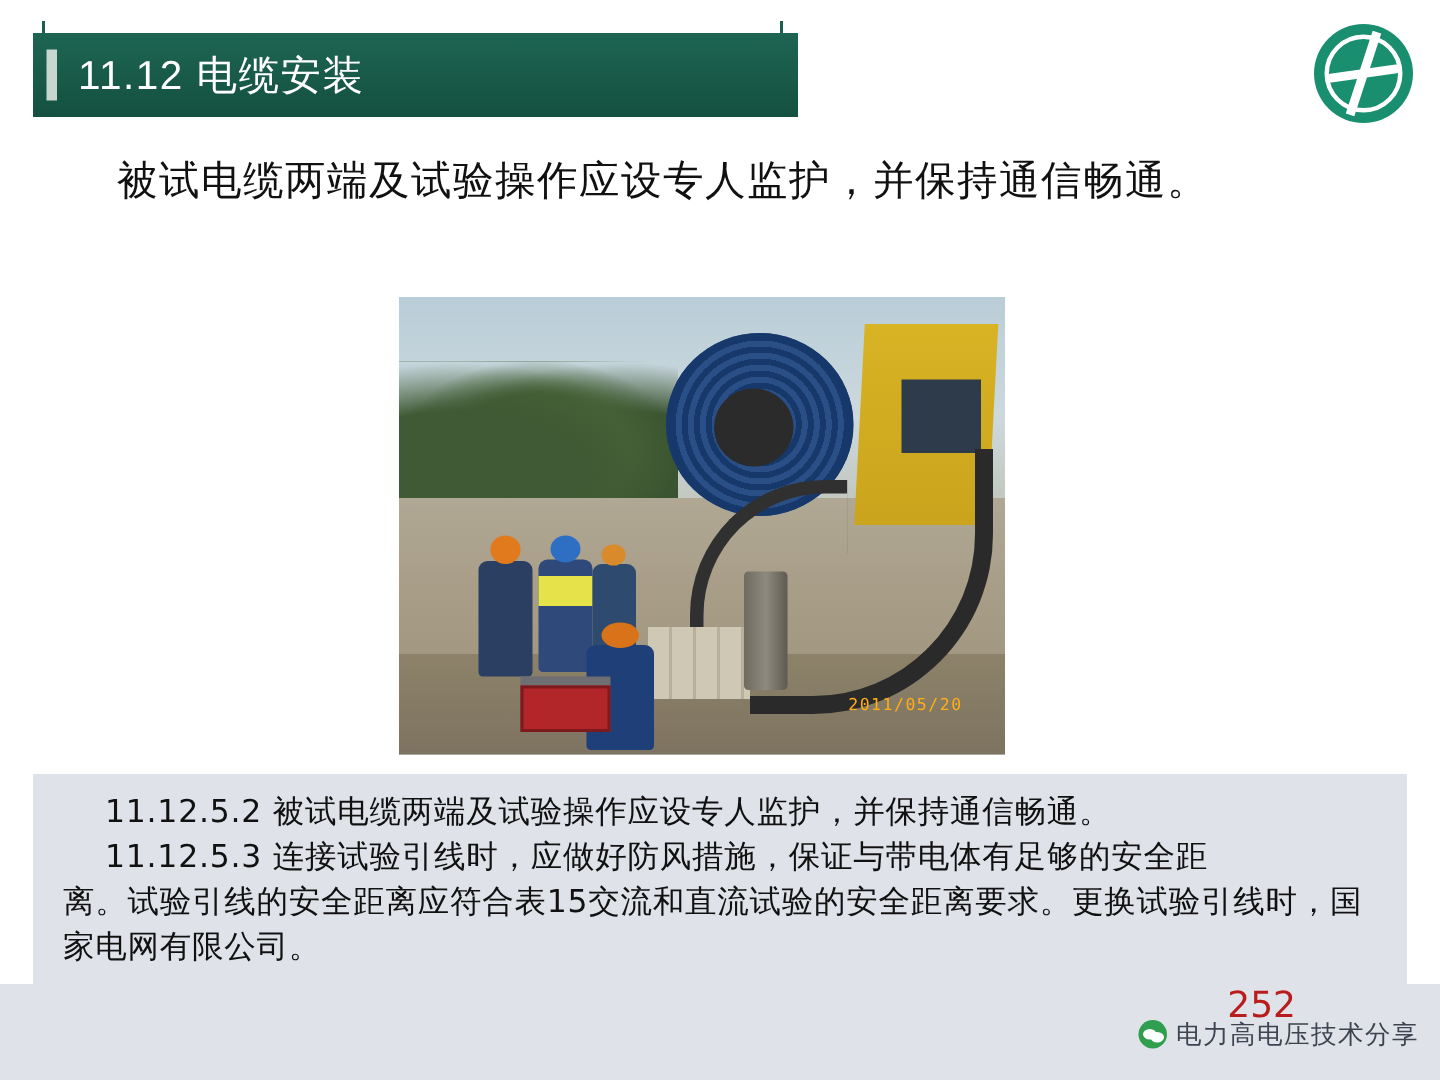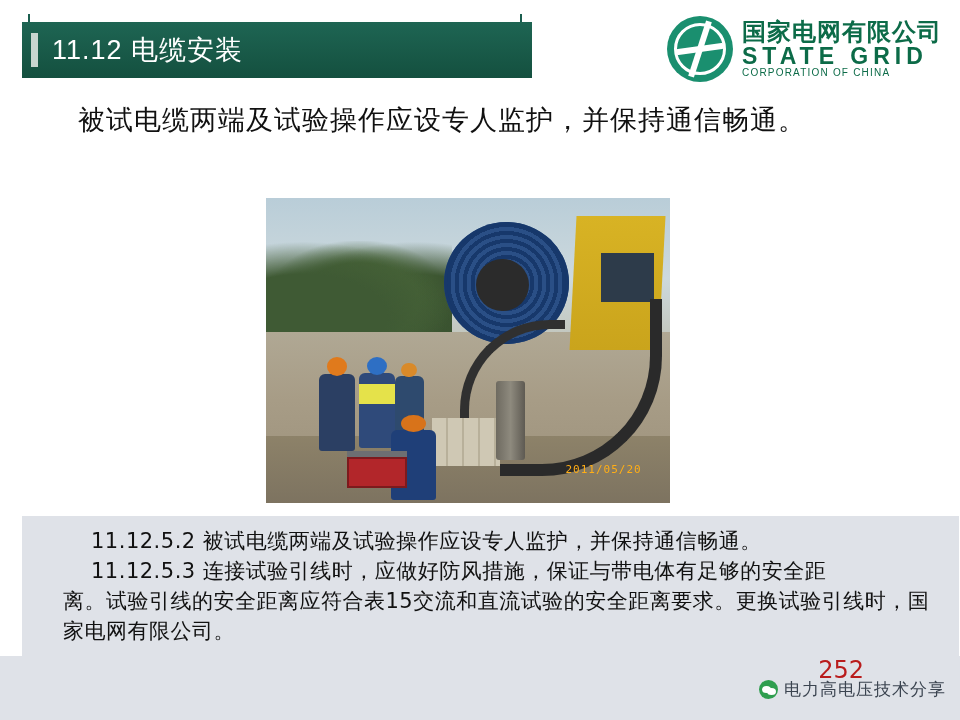--- a/index.html
+++ b/index.html
@@ -240,21 +240,20 @@
   }
 
   
   .bodybox {
     position: absolute;
     left: 22px;
     top: 516px;
     width: 916px;
     height: 156px;
     background: #dfe2e8;
-    padding-left: 21px;
   }
   .bodybox p {
     margin: 0;
     padding: 0;
     color: #111111;
     font-size: 21px;
     line-height: 30px;
     letter-spacing: 0.5px;
     font-family: "DejaVu Sans", sans-serif;
   }
@@ -307,25 +306,20 @@
   <div class="title-tick" style="left:28px;"></div>
   <div class="title-tick" style="left:520px;"></div>
   <div class="title-wrap">
     <div class="title-accent"></div>
     <div class="title-text">11.12 电缆安装</div>
   </div>
 
   <div class="logo">
     <div class="logo-mark">
       <div class="logo-ring"></div>
-    </div>
-    <div class="logo-text">
-      <div class="logo-cn">国家电网有限公司</div>
-      <div class="logo-en">STATE  GRID</div>
-      <div class="logo-sub">CORPORATION OF CHINA</div>
     </div>
   </div>
 
   <div class="lead">被试电缆两端及试验操作应设专人监护，并保持通信畅通。</div>
 
   <div class="photo">
     <div class="ph-sky"></div>
     <div class="ph-trees"></div>
     <div class="ph-ground"></div>
     <div class="ph-dirt2"></div>

